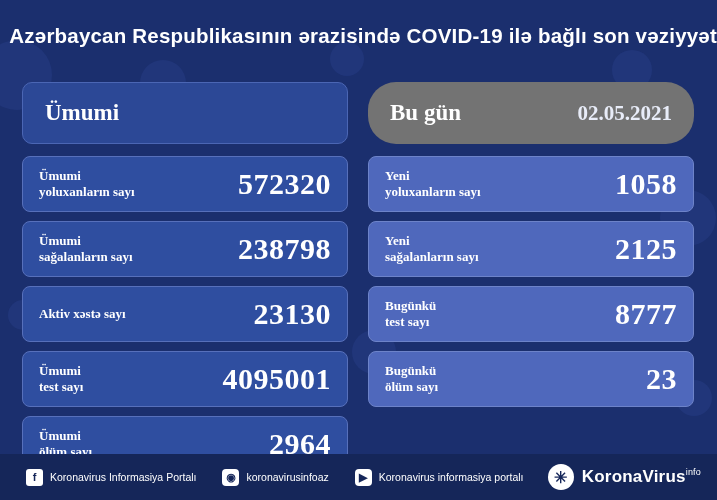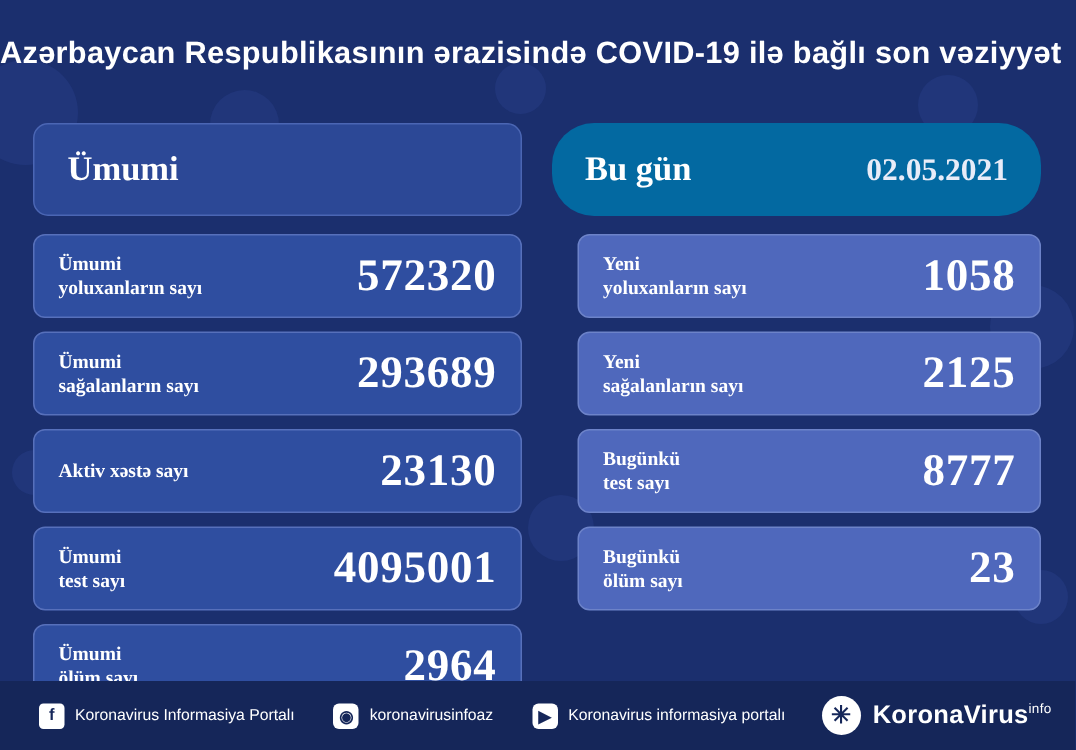--- a/index.html
+++ b/index.html
@@ -22,21 +22,21 @@
   .v3{width:34px;height:34px;left:330px;top:42px;}
   .v4{width:40px;height:40px;left:612px;top:50px;}
   .v5{width:56px;height:56px;left:660px;top:190px;}
   .v6{width:44px;height:44px;left:352px;top:330px;}
   .v7{width:30px;height:30px;left:8px;top:300px;}
   .v8{width:36px;height:36px;left:676px;top:380px;}
   .v9{width:26px;height:26px;left:300px;top:440px;}
 
   .title{
     position:absolute;top:24px;left:0;width:717px;
-    text-align:left;
+    text-align:right;
     color:#ffffff;
     font-size:20.5px;
     font-weight:bold;
     letter-spacing:.2px;
   }
 
   .columns{
     position:absolute;top:82px;left:22px;
     width:673px;
     display:flex;
@@ -50,35 +50,35 @@
     display:flex;
     align-items:center;
     padding:0 22px;
     box-sizing:border-box;
     color:#fff;
     font-size:23px;
     font-weight:bold;
     justify-content:space-between;
   }
   .head-umumi{background:#2c4896;border:1px solid #4b66b4;}
-  .head-bugun{background:#0369a1;border-radius:28px;}
+  .head-bugun{background:#737373;border-radius:28px;}
   .head-date{font-size:21px;font-weight:bold;color:#e8ecf8;}
 
   .rows{margin-top:12px;display:flex;flex-direction:column;gap:9px;}
   .row{
     height:56px;
     border-radius:8px;
     display:flex;
     align-items:center;
     justify-content:space-between;
     padding:0 16px;
     box-sizing:border-box;
   }
   .row-left{background:#2f4ea0;border:1px solid #5770bb;}
-  .row-right{background:#4f68bc;border:1px solid #6d83c9;margin-left:17px;}
+  .row-right{background:#4f68bc;border:1px solid #6d83c9;}
 
   .row-label{
     color:#ffffff;
     font-size:13px;
     font-weight:bold;
     line-height:16px;
     white-space:pre-line;
   }
   .row-value{
     color:#ffffff;
@@ -153,21 +153,21 @@
     </div>
     <div class="rows">
       <div class="row row-left">
         <span class="row-label">Ümumi
 yoluxanların sayı</span>
         <span class="row-value">572320</span>
       </div>
       <div class="row row-left">
         <span class="row-label">Ümumi
 sağalanların sayı</span>
-        <span class="row-value">293689</span>
+        <span class="row-value">238798</span>
       </div>
       <div class="row row-left">
         <span class="row-label">Aktiv xəstə sayı</span>
         <span class="row-value">23130</span>
       </div>
       <div class="row row-left">
         <span class="row-label">Ümumi
 test sayı</span>
         <span class="row-value">4095001</span>
       </div>

